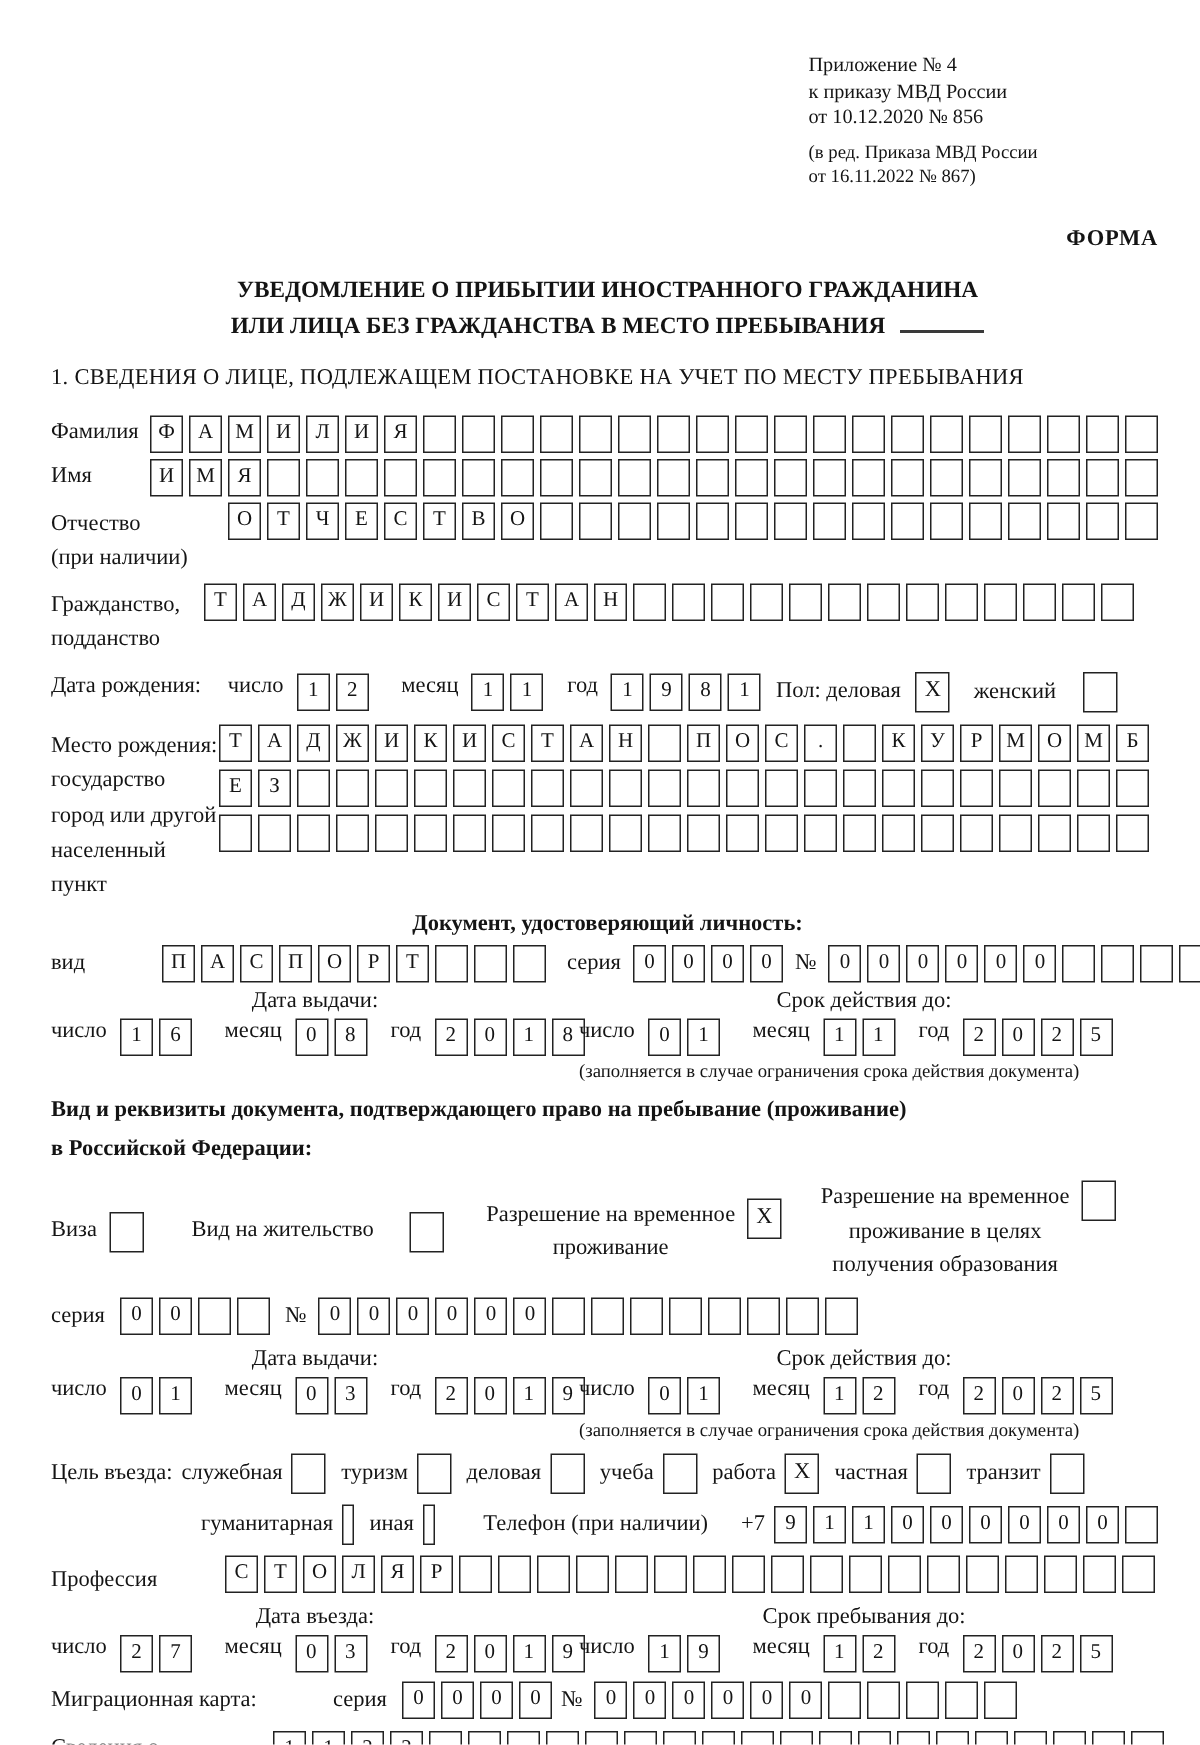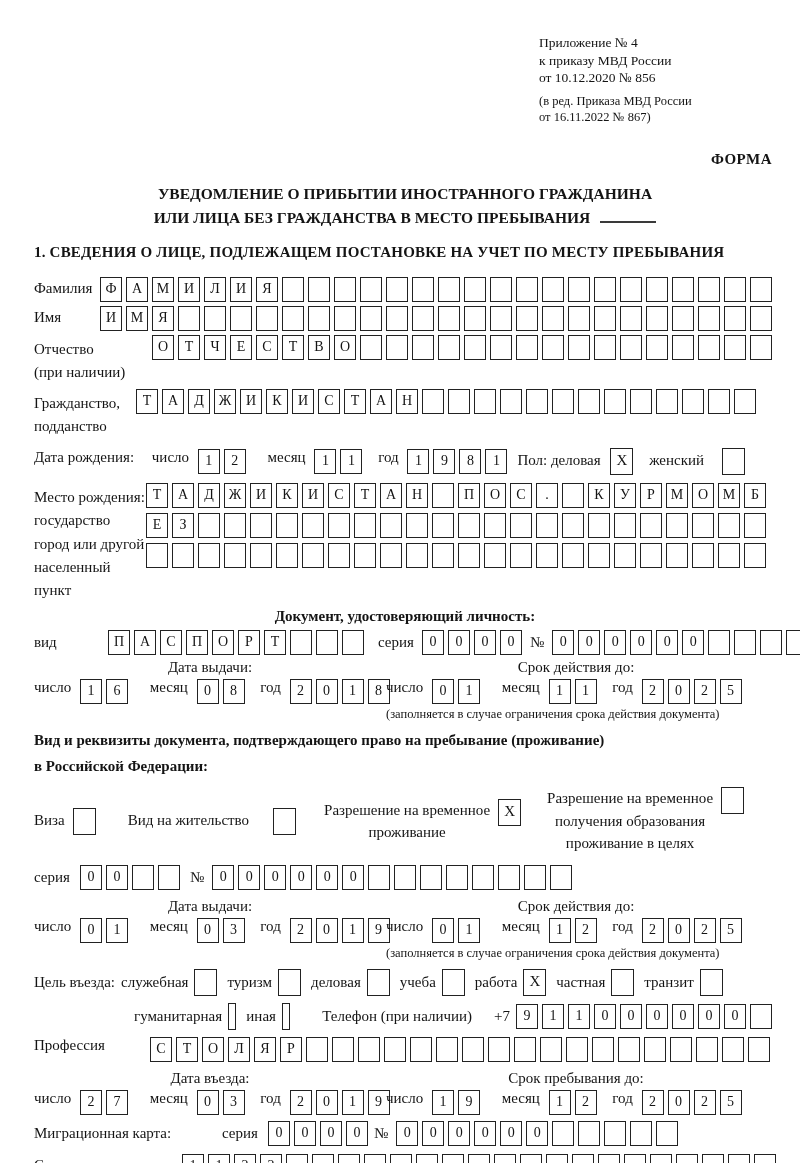--- a/index.html
+++ b/index.html
@@ -7,21 +7,21 @@
   .page{padding:34px 24px 0 34px;box-sizing:border-box;width:800px;height:1163px;position:relative;}
 
   
   .hdr{width:235px;margin-left:505px;line-height:1.3;font-size:13.5px;}
   .hdr .sub{font-size:12.5px;margin-top:6px;line-height:1.3;}
   .forma{text-align:right;font-weight:bold;font-size:15px;margin:26px 4px 14px 0;letter-spacing:.5px;}
 
   
   .title{text-align:center;font-weight:bold;font-size:15.5px;line-height:1.55;margin:2px 0 14px 0;}
   .blank-line{display:inline-block;width:56px;border-bottom:2px solid #3a3a3a;height:12px;margin-left:10px;}
-  .sec-head{font-weight:bold;font-size:15px;margin:14px 0 16px 0;letter-spacing:.2px;}
+  .sec-head{font-weight:normal;font-size:15px;margin:14px 0 16px 0;letter-spacing:.2px;}
 
   
   .cell{display:inline-block;box-sizing:border-box;width:22px;height:25px;border:1.6px solid #222;
         margin-right:4px;text-align:center;font-size:14px;line-height:21px;vertical-align:middle;background:#fff;}
   .cells{white-space:nowrap;display:inline-block;vertical-align:top;}
   .cellcol .cells{display:block;margin-bottom:5px;}
   .checkbox{display:inline-block;box-sizing:border-box;width:23px;height:27px;border:1.6px solid #222;
         text-align:center;font-size:15px;line-height:23px;vertical-align:middle;background:#fff;}
 
   .row{display:flex;align-items:flex-start;margin-bottom:4px;}
@@ -191,22 +191,22 @@
     <span class="cb-item" style="margin-left:10px">
       <span class="txt-c">
         <div>Разрешение на временное</div>
         <div>проживание</div>
       </span>
       <span class="checkbox">X</span>
     </span>
     <span class="cb-item" style="margin-left:8px;margin-right:0">
       <span class="txt-c">
         <div>Разрешение на временное</div>
+        <div>проживание в целях</div>
         <div>получения образования</div>
-        <div>проживание в целях</div>
       </span>
       <span class="checkbox"></span>
     </span>
   </div>
 
   <div class="row" style="align-items:center;margin-bottom:8px;">
     <span style="margin-right:10px">серия</span>
     <span class="cells"><span class="cell">0</span><span class="cell">0</span><span class="cell"></span><span class="cell"></span></span>
     <span style="margin:0 8px 0 6px">№</span>
     <span class="cells"><span class="cell">0</span><span class="cell">0</span><span class="cell">0</span><span class="cell">0</span><span class="cell">0</span><span class="cell">0</span><span class="cell"></span><span class="cell"></span><span class="cell"></span><span class="cell"></span><span class="cell"></span><span class="cell"></span><span class="cell"></span><span class="cell"></span></span>
@@ -259,21 +259,21 @@
   <div class="purpose-row">
     <span class="opt indent100">гуманитарная</span>
     <span class="checkbox"></span>
     <span class="opt">иная</span>
     <span class="checkbox"></span>
     <span class="opt" style="margin-left:22px">Телефон (при наличии)</span>
     <span class="opt" style="margin-left:16px">+7</span>
     <span class="cells"><span class="cell">9</span><span class="cell">1</span><span class="cell">1</span><span class="cell">0</span><span class="cell">0</span><span class="cell">0</span><span class="cell">0</span><span class="cell">0</span><span class="cell">0</span><span class="cell"></span></span>
   </div>
 
-  <div class="row" style="align-items:flex-start;margin-bottom:8px;">
+  <div class="row" style="align-items:flex-end;margin-bottom:8px;">
     <span class="w118" style="width:116px">Профессия</span>
     <span class="cells"><span class="cell">С</span><span class="cell">Т</span><span class="cell">О</span><span class="cell">Л</span><span class="cell">Я</span><span class="cell">Р</span><span class="cell"></span><span class="cell"></span><span class="cell"></span><span class="cell"></span><span class="cell"></span><span class="cell"></span><span class="cell"></span><span class="cell"></span><span class="cell"></span><span class="cell"></span><span class="cell"></span><span class="cell"></span><span class="cell"></span><span class="cell"></span><span class="cell"></span><span class="cell"></span><span class="cell"></span><span class="cell"></span></span>
   </div>
 
   <div class="date-pair">
     <div class="date-col-l">
       <div class="date-col-label">Дата въезда:</div>
       <span class="dg">
         <span class="t">число</span>
         <span class="cells"><span class="cell">2</span><span class="cell">7</span></span>

